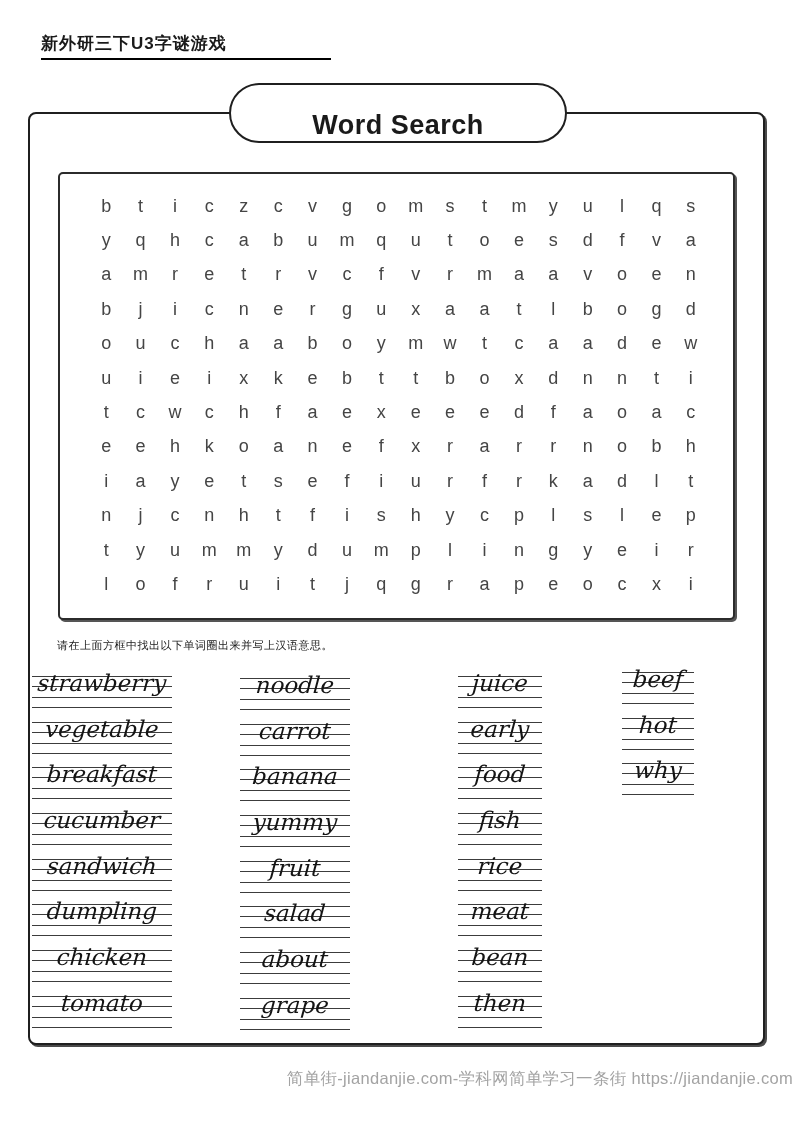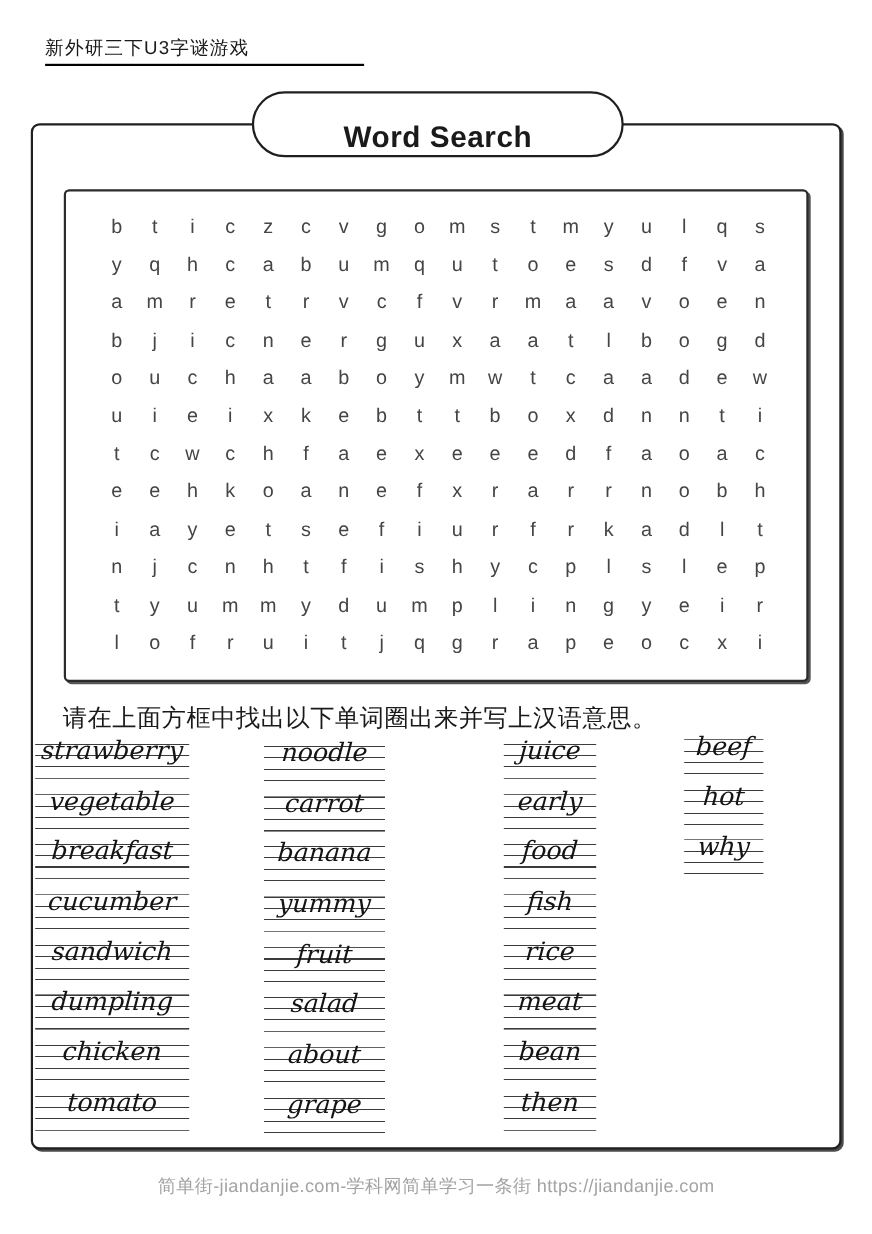--- a/index.html
+++ b/index.html
@@ -9,21 +9,21 @@
     position: relative;
     font-family: "Liberation Sans", sans-serif;
     color: #1a1a1a;
     overflow: hidden;
   }
 
   
   .doc-title {
     position: absolute; left: 41px; top: 32px;
     width: 290px;
-    font-size: 17px; font-weight: normal;
+    font-size: 17px; font-weight: bold;
     letter-spacing: 1px;
     border-bottom: 2px solid #000;
     padding-bottom: 3px;
     white-space: nowrap;
   }
 
   
   .outer-box {
     position: absolute; left: 28px; top: 112px;
     width: 737px; height: 933px;
@@ -65,21 +65,21 @@
   }
   .letter-grid .cell {
     display: flex; align-items: center; justify-content: center;
     font-size: 18px;
     color: #454545;
   }
 
   
   .instruction {
     position: absolute; left: 57px; top: 638px;
-    font-size: 22px; color: #1a1a1a;
+    font-size: 11px; color: #1a1a1a;
     letter-spacing: 0.5px;
     z-index: 2;
   }
 
   
   .word-column { position: absolute; z-index: 2; }
   .col-0 { left: 32px;  top: 676px; width: 140px; }
   .col-1 { left: 240px; top: 678px; width: 110px; }
   .col-2 { left: 458px; top: 676px; width: 84px;  }
   .col-3 { left: 622px; top: 672px; width: 72px;  }
@@ -103,21 +103,21 @@
     font-size: 23px;
     color: #141414;
     white-space: nowrap;
     transform: skewX(-4deg);
   }
 
   
   .footer {
     position: absolute; left: 0; top: 1068px;
     width: 100%;
-    text-align: center;
+    text-align: right;
     font-size: 16.5px;
     color: #a3a3a3;
     letter-spacing: 0.3px;
   }
 </style>
 </head>
 <body>
 
 <div class="doc-title">新外研三下U3字谜游戏</div>
 

